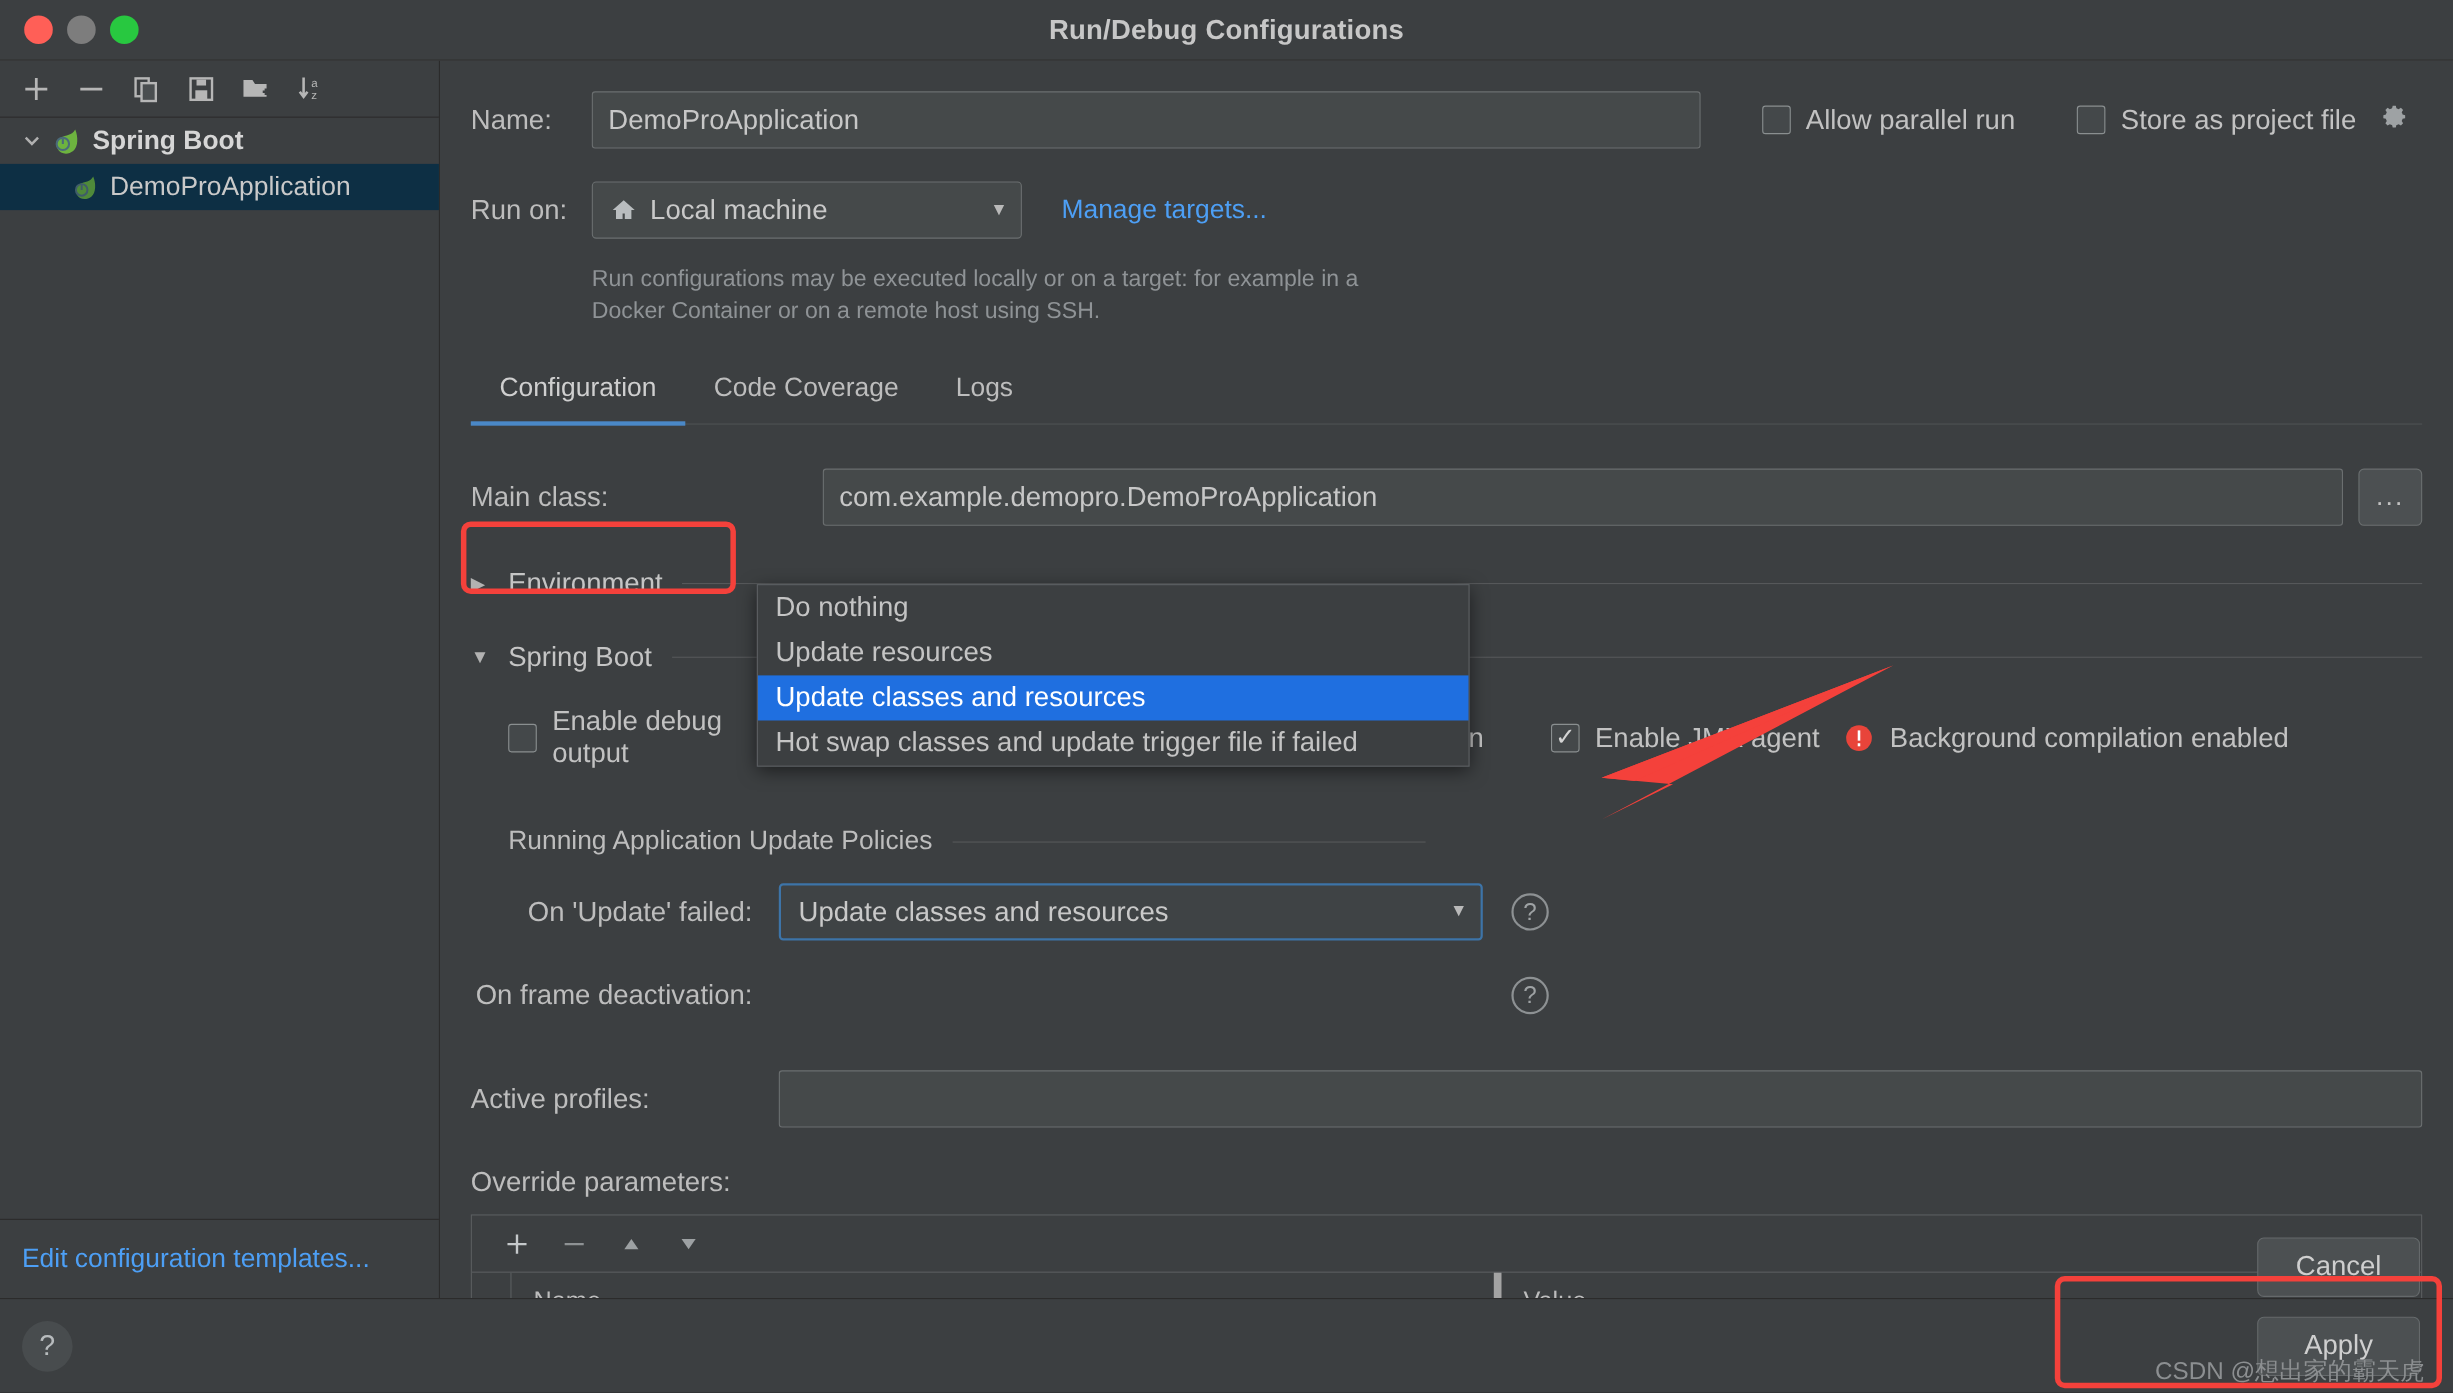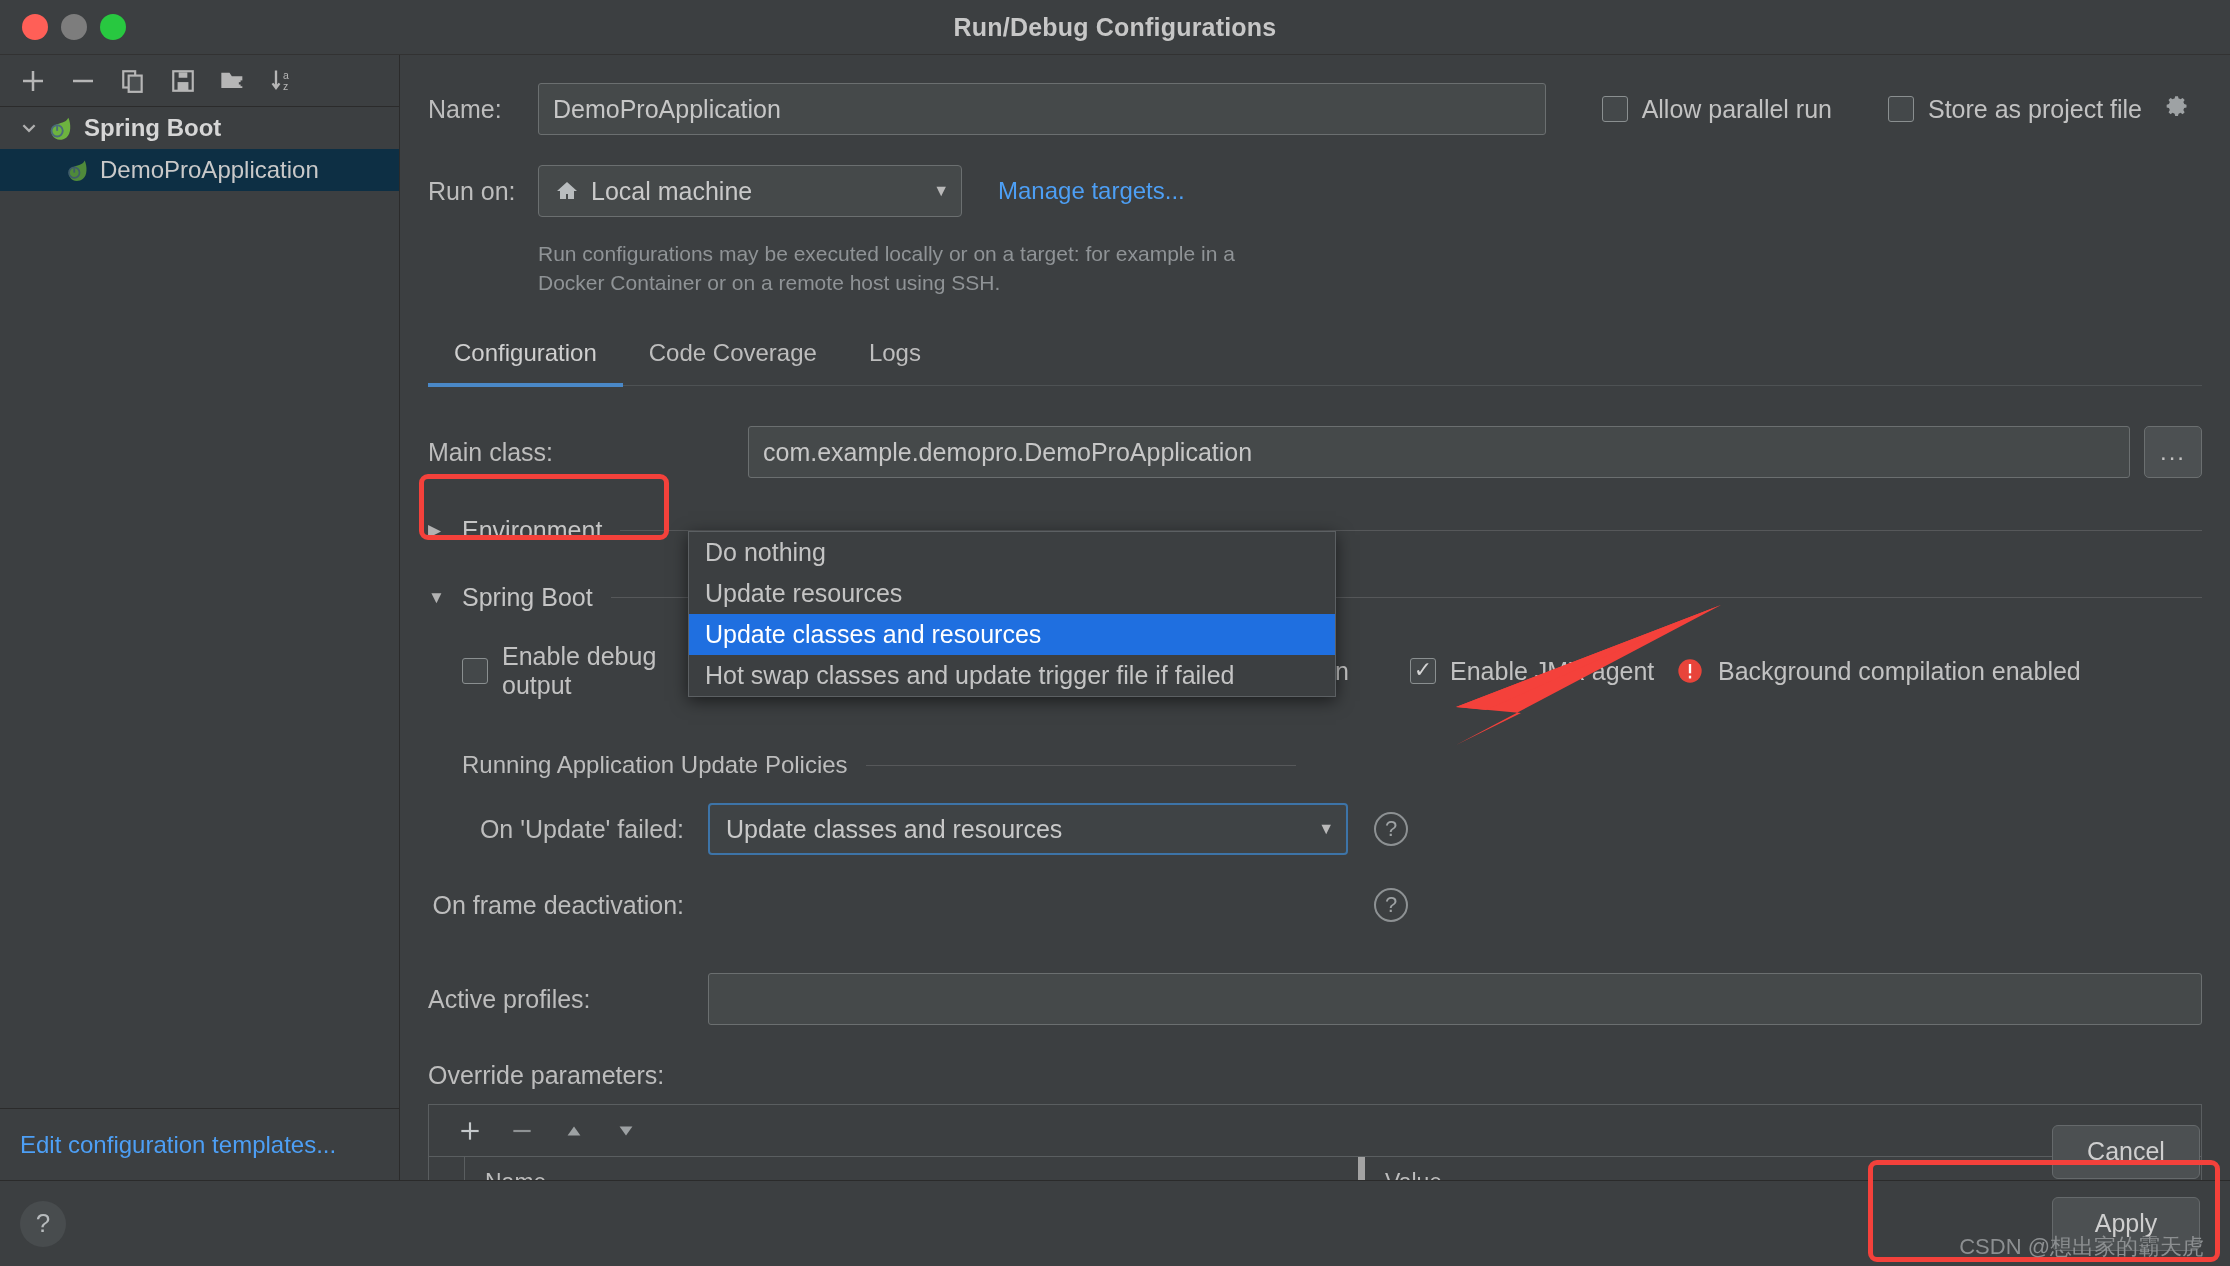--- a/index.html
+++ b/index.html
@@ -110,21 +110,21 @@
   }
 
   .runon-row { margin-top: 30px; }
   .combo {
     height: 52px; background: #45494a;
     border: 1px solid #6b6f70; border-radius: 4px;
     color: #c9c9c9; font-size: 25px;
     display: flex; align-items: center; padding: 0 12px 0 16px;
   }
   .combo .caret { margin-left: auto; color: #b9b9b9; font-size: 16px; }
-  .runon-combo { width: 424px; }
+  .runon-combo { width: 391px; }
 
   .hint {
     color: #8f9396; font-size: 21px; line-height: 29px;
     margin: 22px 0 0 110px; max-width: 700px;
   }
 
   
   .tabs { display: flex; margin-top: 36px; border-bottom: 1px solid #4e5254; }
   .tab {
     font-size: 24px; color: #bdbdbd;

